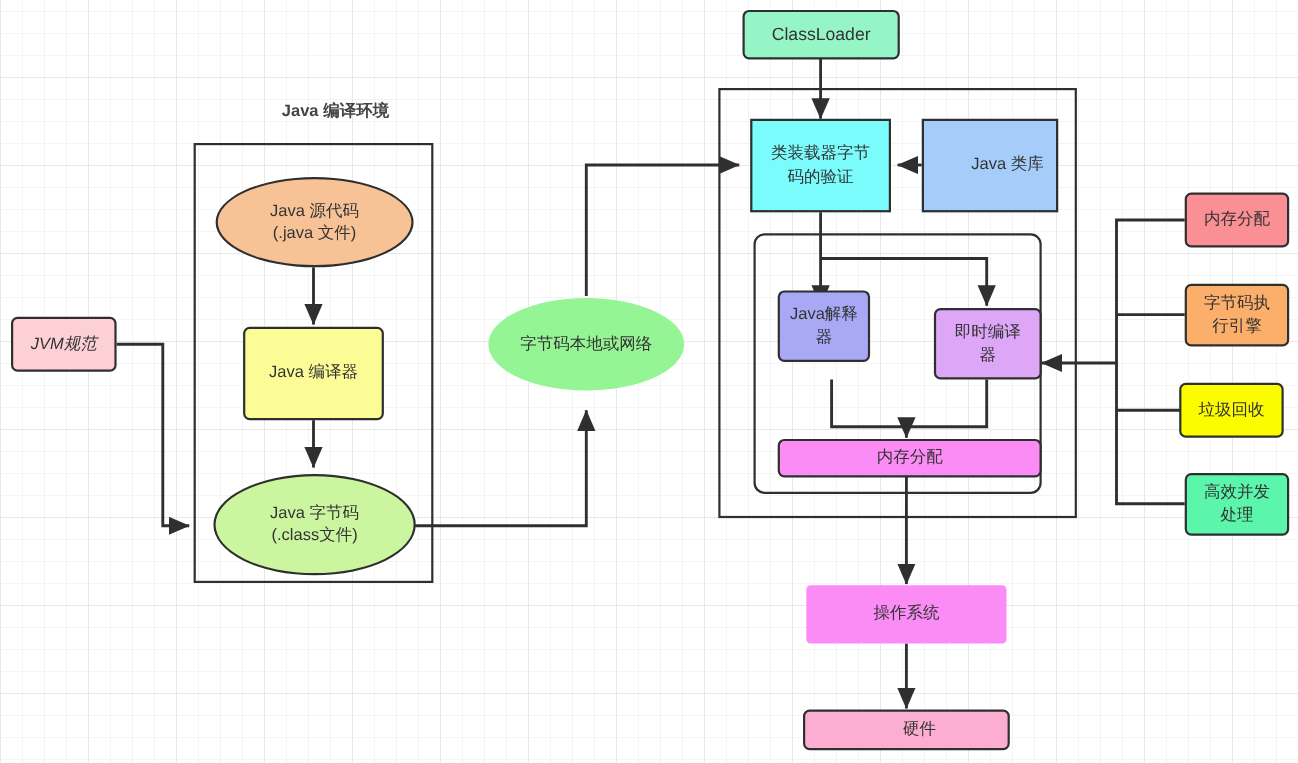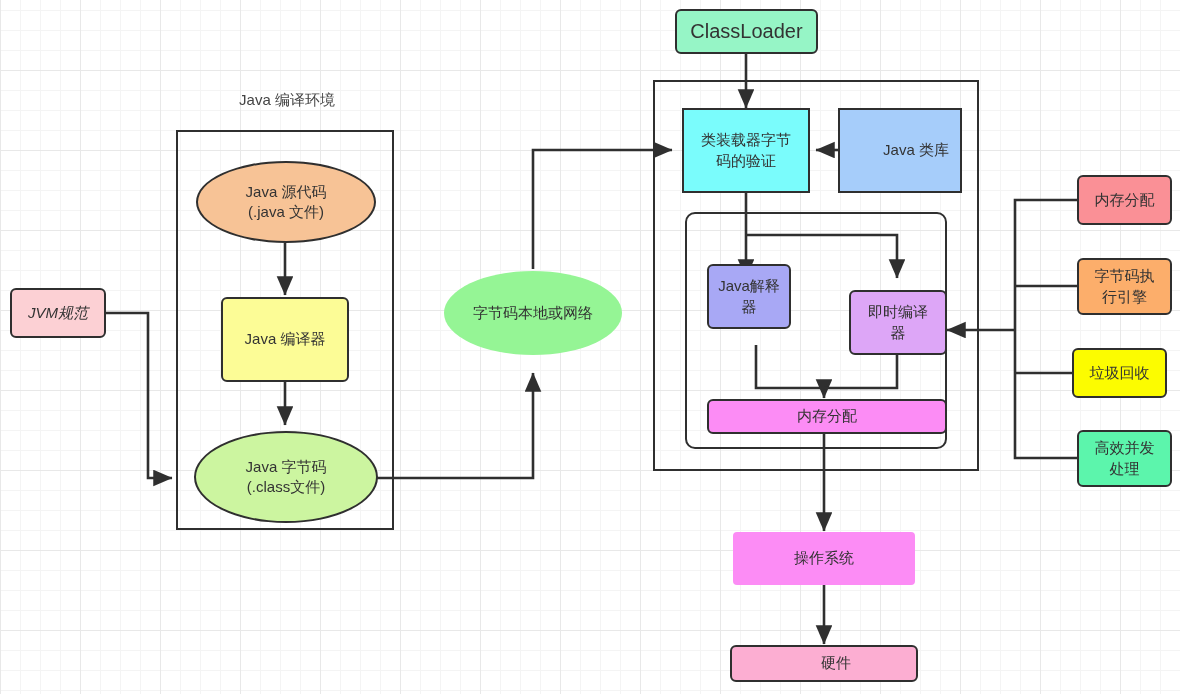--- a/index.html
+++ b/index.html
@@ -123,45 +123,45 @@
       <path d="M1077,286 L1015,286"></path>
       <path d="M1077,373 L1015,373"></path>
       <path d="M1015,330 L947,330" marker-end="url(#arrowhead)"></path>
     </g>
   </svg>
 
   <div class="container container-sharp" style="left:176px; top:130px; width:218px; height:400px;"></div>
   <div class="container container-sharp" style="left:653px; top:80px; width:326px; height:391px;"></div>
   <div class="container container-round" style="left:685px; top:212px; width:262px; height:237px;"></div>
 
-  <div class="plain-label" style="left:187px; top:91px; width:200px;">Java 编译环境</div>
+  <div class="plain-label" style="left:205px; top:91px; width:200px;font-weight:bold;">Java 编译环境</div>
 
   <div class="node rect" style="left:10px; top:288px; width:96px; height:50px; background:#fcd0d4;font-style:italic;">JVM规范</div>
 
   <div class="node ellipse" style="left:196px; top:161px; width:180px; height:82px; background:#f7c396;">Java 源代码
 (.java 文件)</div>
 
   <div class="node rect" style="left:221px; top:297px; width:128px; height:85px; background:#fcfc96;">Java 编译器</div>
 
   <div class="node ellipse" style="left:194px; top:431px; width:184px; height:92px; background:#ccf5a0;">Java 字节码
 (.class文件)</div>
 
   <div class="node ellipse noborder" style="left:444px; top:271px; width:178px; height:84px; background:#95f595;">字节码本地或网络</div>
 
-  <div class="node rect" style="left:675px; top:9px; width:143px; height:45px; background:#96f5c6; font-size:20px;">ClassLoader</div>
+  <div class="node rect" style="left:675px; top:9px; width:143px; height:45px; background:#96f5c6; font-size:16px;">ClassLoader</div>
 
   <div class="node rect-sharp" style="left:682px; top:108px; width:128px; height:85px; background:#7afcfc;">类装载器字节
 码的验证</div>
 
   <div class="node rect-sharp" style="left:838px; top:108px; width:124px; height:85px; background:#a6cdfa;padding-left:32px;">Java 类库</div>
 
   <div class="node rect" style="left:707px; top:264px; width:84px; height:65px; background:#a8a8f5;">Java解释
 器</div>
 
-  <div class="node rect" style="left:849px; top:280px; width:98px; height:65px; background:#dda6f7;margin-top:10px;">即时编译
+  <div class="node rect" style="left:849px; top:280px; width:98px; height:65px; background:#dda6f7;">即时编译
 器</div>
 
   <div class="node rect" style="left:707px; top:399px; width:240px; height:35px; background:#fc8cf5;">内存分配</div>
 
   <div class="node rect noborder" style="left:733px; top:532px; width:182px; height:53px; background:#fc8cf5; border-radius:4px;">操作系统</div>
 
   <div class="node rect" style="left:730px; top:645px; width:188px; height:37px; background:#fcaed2;padding-left:24px;">硬件</div>
 
   <div class="node rect" style="left:1077px; top:175px; width:95px; height:50px; background:#fa9096;">内存分配</div>
 

